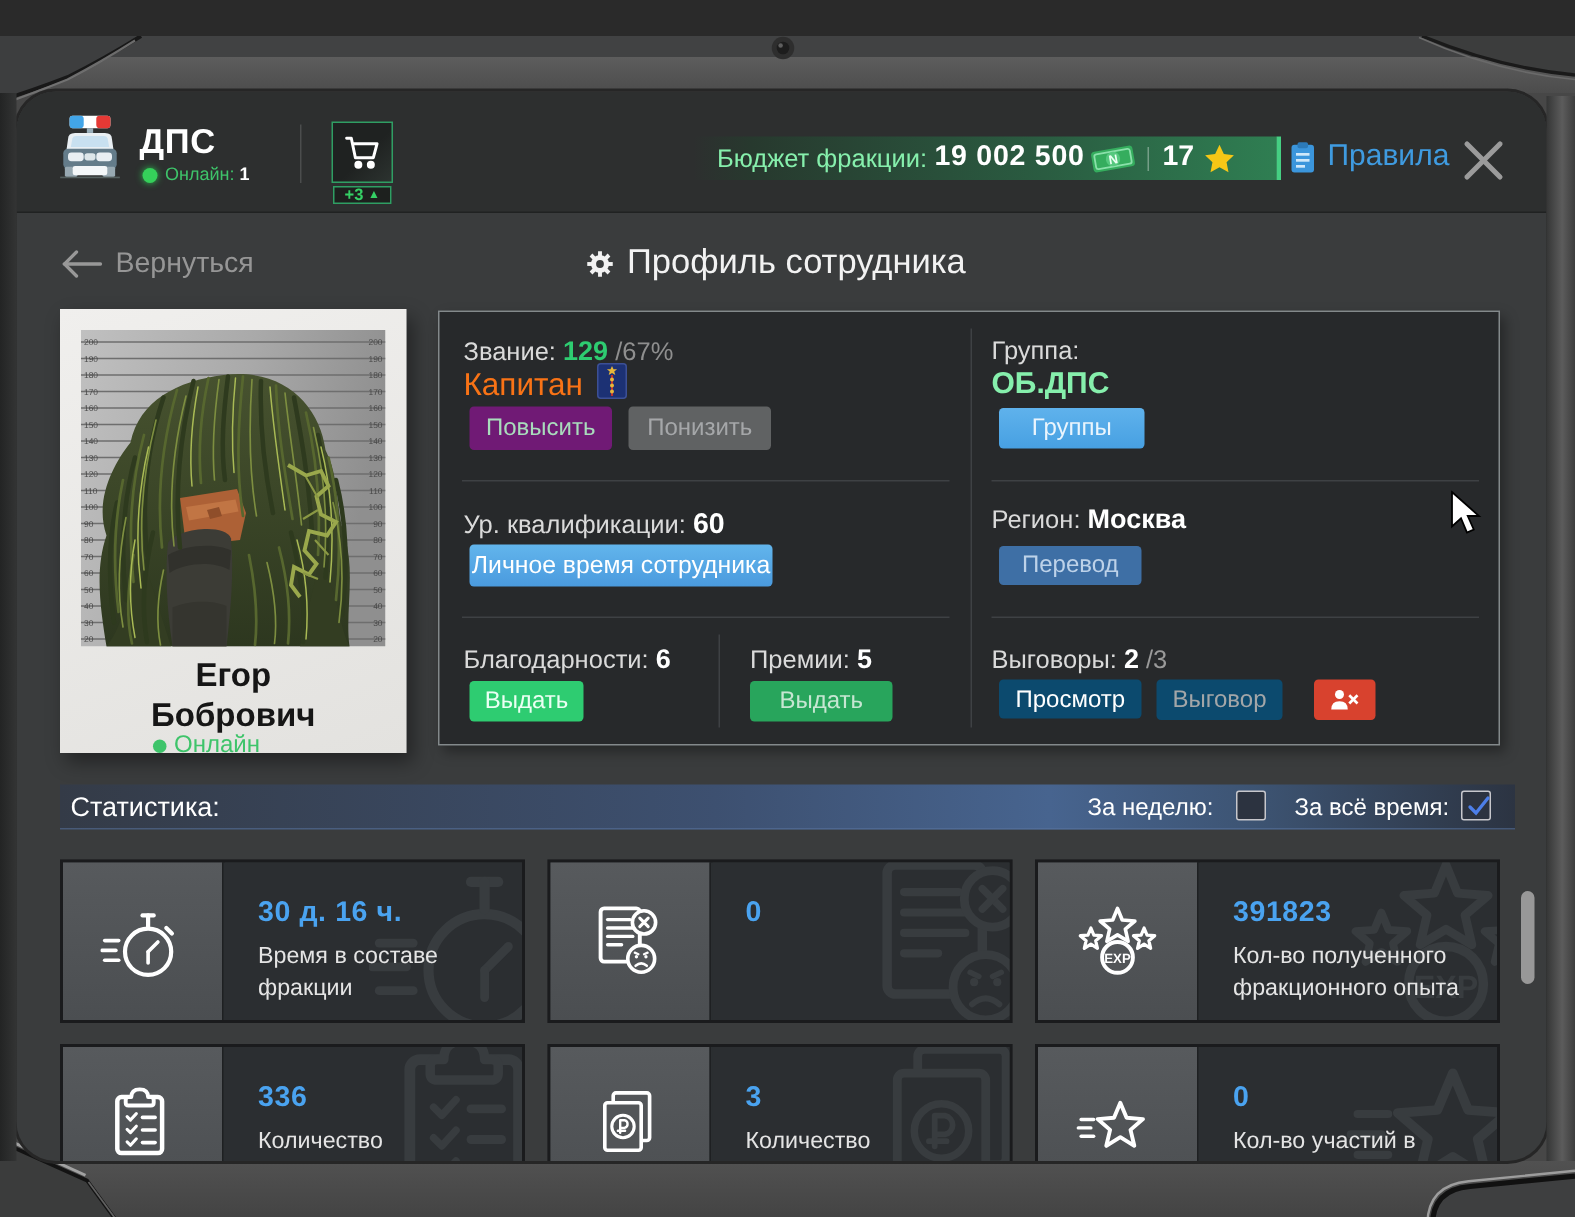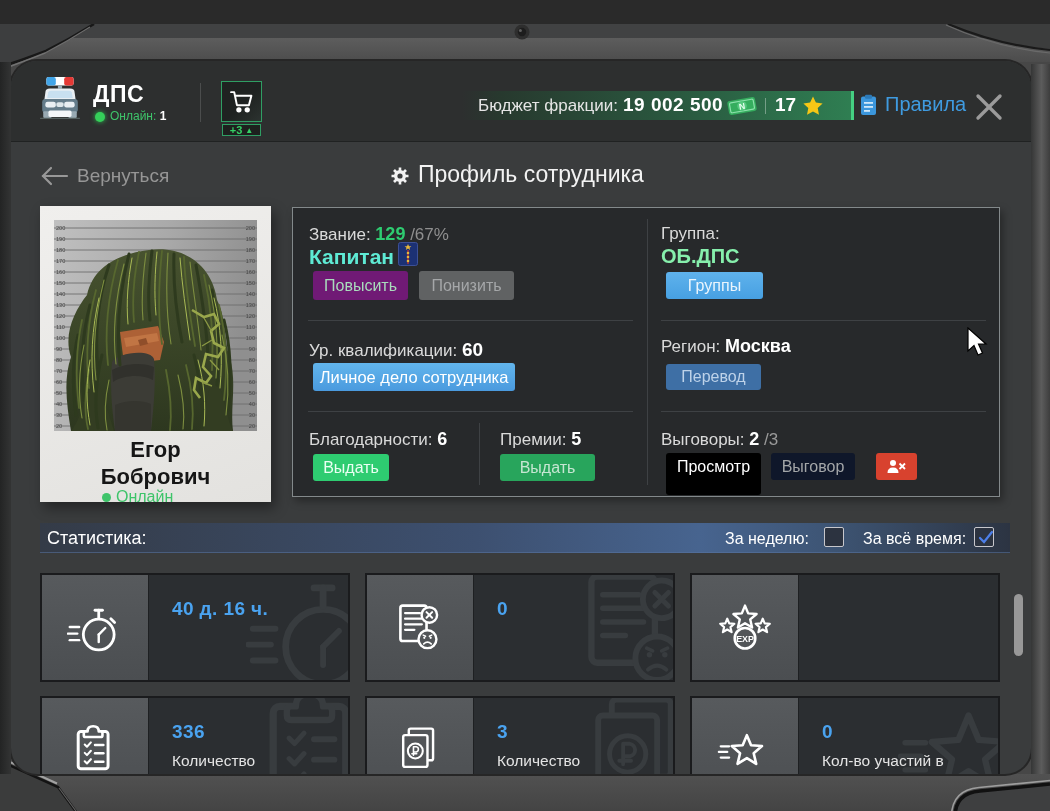--- a/index.html
+++ b/index.html
@@ -89,21 +89,21 @@
 
     <div class="abs" style="left:210px;top:20px;width:41px;height:41px;border:1px solid #2f9e63;background:linear-gradient(135deg,#1f2221 55%,#2c3330);"></div>
     <svg class="abs" style="left:218px;top:28px" width="25" height="25" viewBox="0 0 24 24" fill="none" stroke="#fff" stroke-width="1.9" stroke-linecap="round" stroke-linejoin="round">
       <path d="M2 3 h3 l2.6 12.5 h11.5 l2.4 -9 H6"></path>
       <circle cx="9.5" cy="20" r="1.6" fill="#fff"></circle>
       <circle cx="17.5" cy="20" r="1.6" fill="#fff"></circle>
     </svg>
     <div class="abs" style="left:211px;top:63px;width:39px;height:12px;border:1px solid #2f9e63;background:#1d201e;text-align:center;line-height:11px;font-size:11px;font-weight:bold;color:#35d065">+3 <span style="font-size:8px;position:relative;top:-1px">▲</span></div>
 
     <div class="abs" style="left:451px;top:30px;width:392px;height:29px;background:linear-gradient(90deg,rgba(40,52,44,0) 0%,#27392e 10%,#2a5c41 60%,#2f7e52 100%);border-right:3px solid #45cf82;"></div>
-    <div class="t" style="left:467px;top:35px;font-size:17px;color:#e5e5e5">Бюджет фракции:</div>
+    <div class="t" style="left:467px;top:35px;font-size:17px;color:#86efac">Бюджет фракции:</div>
     <div class="t" style="left:612px;top:33px;font-size:19px;font-weight:bold;color:#fff;letter-spacing:.5px">19 002 500</div>
     <svg class="abs" style="left:714px;top:33px" width="34" height="24" viewBox="0 0 34 24">
       <g transform="rotate(-10 17 12)">
         <rect x="3" y="5" width="28" height="14" rx="2.5" fill="#35ad5e"></rect>
         <rect x="5" y="7" width="24" height="10" rx="1.5" fill="none" stroke="#8ae0aa" stroke-width="1.2"></rect>
         <circle cx="17" cy="12" r="4.8" fill="#55c87e"></circle>
         <text x="14" y="15.2" font-size="8.5" font-weight="bold" fill="#eafff2" font-family="Liberation Sans">N</text>
       </g>
     </svg>
     <div class="abs" style="left:754px;top:37px;width:1px;height:16px;background:rgba(255,255,255,.35)"></div>
@@ -144,48 +144,48 @@
 
     <div class="abs" style="left:281px;top:146px;width:708px;height:290px;background:#27292b;border:1px solid #83898b;box-shadow:3px 4px 8px rgba(0,0,0,.35)"></div>
     <div class="abs" style="left:636px;top:158px;width:1px;height:266px;background:#3e4144"></div>
     <div class="abs" style="left:297px;top:259px;width:325px;height:1px;background:#3e4144"></div>
     <div class="abs" style="left:650px;top:259px;width:325px;height:1px;background:#3e4144"></div>
     <div class="abs" style="left:297px;top:350px;width:325px;height:1px;background:#3e4144"></div>
     <div class="abs" style="left:650px;top:350px;width:325px;height:1px;background:#3e4144"></div>
     <div class="abs" style="left:468px;top:362px;width:1px;height:62px;background:#3e4144"></div>
 
     <div class="t" style="left:298px;top:163px;font-size:17px;color:#dadada">Звание: <b style="color:#2ecc71;font-size:18px">129</b> <span style="color:#8f8f8f">/67%</span></div>
-    <div class="t" style="left:298px;top:184px;font-size:21px;font-weight:bold;color:#5eead4">Капитан</div>
+    <div class="t" style="left:298px;top:184px;font-size:21px;font-weight:normal;color:#f97316">Капитан</div>
     <svg class="abs" style="left:387px;top:181px" width="20" height="24" viewBox="0 0 20 24">
       <rect x="0.5" y="0.5" width="19" height="23" rx="2" fill="#1c3174" stroke="#3c5096" stroke-width="1"></rect>
       <path d="M10 2 L11 4.2 L13.4 4.2 L11.5 5.7 L12.2 8 L10 6.6 L7.8 8 L8.5 5.7 L6.6 4.2 L9 4.2 Z" fill="#e8b83a"></path>
       <rect x="9.3" y="8" width="1.4" height="14" fill="#c03030"></rect>
       <g fill="#e8b83a">
         <circle cx="10" cy="11" r="1.3"></circle>
           <circle cx="10" cy="15" r="1.3"></circle>
           <circle cx="10" cy="19" r="1.3"></circle>
       </g>
     </svg>
     <div class="btn" style="left:302px;top:210px;width:95px;height:29px;line-height:29px;background:#701a75;color:#a9dcbc">Повысить</div>
     <div class="btn" style="left:408px;top:210px;width:95px;height:29px;line-height:29px;background:#606263;color:#a5a7a9">Понизить</div>
     <div class="t" style="left:298px;top:278px;font-size:17px;color:#dadada">Ур. квалификации: <b style="color:#fff;font-size:19px">60</b></div>
-    <div class="btn" style="left:302px;top:302px;width:202px;height:28px;line-height:28px;background:linear-gradient(180deg,#62b5ec,#4a9ade);color:#fff;font-size:16.5px">Личное дело сотрудника</div>
+    <div class="btn" style="left:302px;top:302px;width:202px;height:28px;line-height:28px;background:linear-gradient(180deg,#62b5ec,#4a9ade);color:#fff;font-size:16.5px">Личное время сотрудника</div>
     <div class="t" style="left:298px;top:368px;font-size:17px;color:#dadada">Благодарности: <b style="color:#fff;font-size:18px">6</b></div>
     <div class="btn" style="left:302px;top:393px;width:76px;height:27px;line-height:27px;background:#2ecc71;color:#eafff3">Выдать</div>
     <div class="t" style="left:489px;top:368px;font-size:17px;color:#dadada">Премии: <b style="color:#fff;font-size:18px">5</b></div>
     <div class="btn" style="left:489px;top:393px;width:95px;height:27px;line-height:27px;background:#28a55c;color:#c6e6d2">Выдать</div>
 
     <div class="t" style="left:650px;top:163px;font-size:17px;color:#dadada">Группа:</div>
     <div class="t" style="left:650px;top:184px;font-size:20px;font-weight:bold;color:#86efac">ОБ.ДПС</div>
     <div class="btn" style="left:655px;top:211px;width:97px;height:27px;line-height:27px;background:linear-gradient(180deg,#5fb2ec,#47a0e2);color:#eaf5fd">Группы</div>
     <div class="t" style="left:650px;top:275px;font-size:17px;color:#dadada">Регион: <b style="color:#fff;font-size:18px">Москва</b></div>
     <div class="btn" style="left:655px;top:303px;width:95px;height:26px;line-height:26px;background:#3e6fa5;color:#bdd2e9">Перевод</div>
     <div class="t" style="left:650px;top:368px;font-size:17px;color:#dadada">Выговоры: <b style="color:#fff;font-size:18px">2</b> <span style="color:#9a9a9a">/3</span></div>
-    <div class="btn" style="left:655px;top:392px;width:95px;height:42px;line-height:27px;background:#000000;color:#fff">Просмотр</div>
-    <div class="btn" style="left:760px;top:392px;width:84px;height:27px;line-height:27px;background:#0f172a;color:#a3a6a8">Выговор</div>
+    <div class="btn" style="left:655px;top:392px;width:95px;height:26px;line-height:27px;background:#0c4a6e;color:#fff">Просмотр</div>
+    <div class="btn" style="left:760px;top:392px;width:84px;height:27px;line-height:27px;background:#0c4a6e;color:#a3a6a8">Выговор</div>
     <div class="btn" style="left:865px;top:392px;width:41px;height:27px;background:#d8422e"></div>
     <svg class="abs" style="left:875px;top:398px" width="21" height="16" viewBox="0 0 21 16" fill="#fff">
       <circle cx="7" cy="4" r="3"></circle>
       <path d="M1.5 14 Q1.5 8.5 7 8.5 Q12.5 8.5 12.5 14 Z"></path>
       <g stroke="#fff" stroke-width="1.8">
           <line x1="13.5" y1="4.5" x2="19" y2="10"></line>
           <line x1="19" y1="4.5" x2="13.5" y2="10"></line>
         </g>
     </svg>
 
@@ -410,21 +410,22 @@
     <div class="card" style="left:29px;top:512px">
       <div class="cicon">
           <svg width="56" height="56" viewBox="0 0 60 60">
             <use href="#i-watch"></use>
           </svg>
         </div>
       <div class="cbody">
         <svg class="wm" width="136" height="136" viewBox="0 0 60 60">
             <use href="#i-watch"></use>
           </svg>
-        <div class="cnum">40 д. 16 ч.</div>
+        <div class="cnum">30 д. 16 ч.</div>
+        <div class="clabel">Время в составе<br>фракции</div>
       </div>
     </div>
     <div class="card" style="left:354px;top:512px">
       <div class="cicon">
           <svg width="56" height="56" viewBox="0 0 60 60">
             <use href="#i-doc"></use>
           </svg>
         </div>
       <div class="cbody">
         <svg class="wm" width="136" height="136" viewBox="0 0 60 60">
@@ -432,20 +433,27 @@
           </svg>
         <div class="cnum">0</div>
       </div>
     </div>
     <div class="card" style="left:679px;top:512px">
       <div class="cicon">
           <svg width="56" height="56" viewBox="0 0 60 60">
             <use href="#i-exp"></use>
           </svg>
         </div>
+      <div class="cbody">
+        <svg class="wm" width="136" height="136" viewBox="0 0 60 60">
+            <use href="#i-exp"></use>
+          </svg>
+        <div class="cnum">391823</div>
+        <div class="clabel">Кол-во полученного<br>фракционного опыта</div>
+      </div>
     </div>
     <div class="card" style="left:29px;top:635px">
       <div class="cicon">
           <svg width="56" height="56" viewBox="0 0 60 60">
             <use href="#i-clip"></use>
           </svg>
         </div>
       <div class="cbody">
         <svg class="wm" width="136" height="136" viewBox="0 0 60 60">
             <use href="#i-clip"></use>

